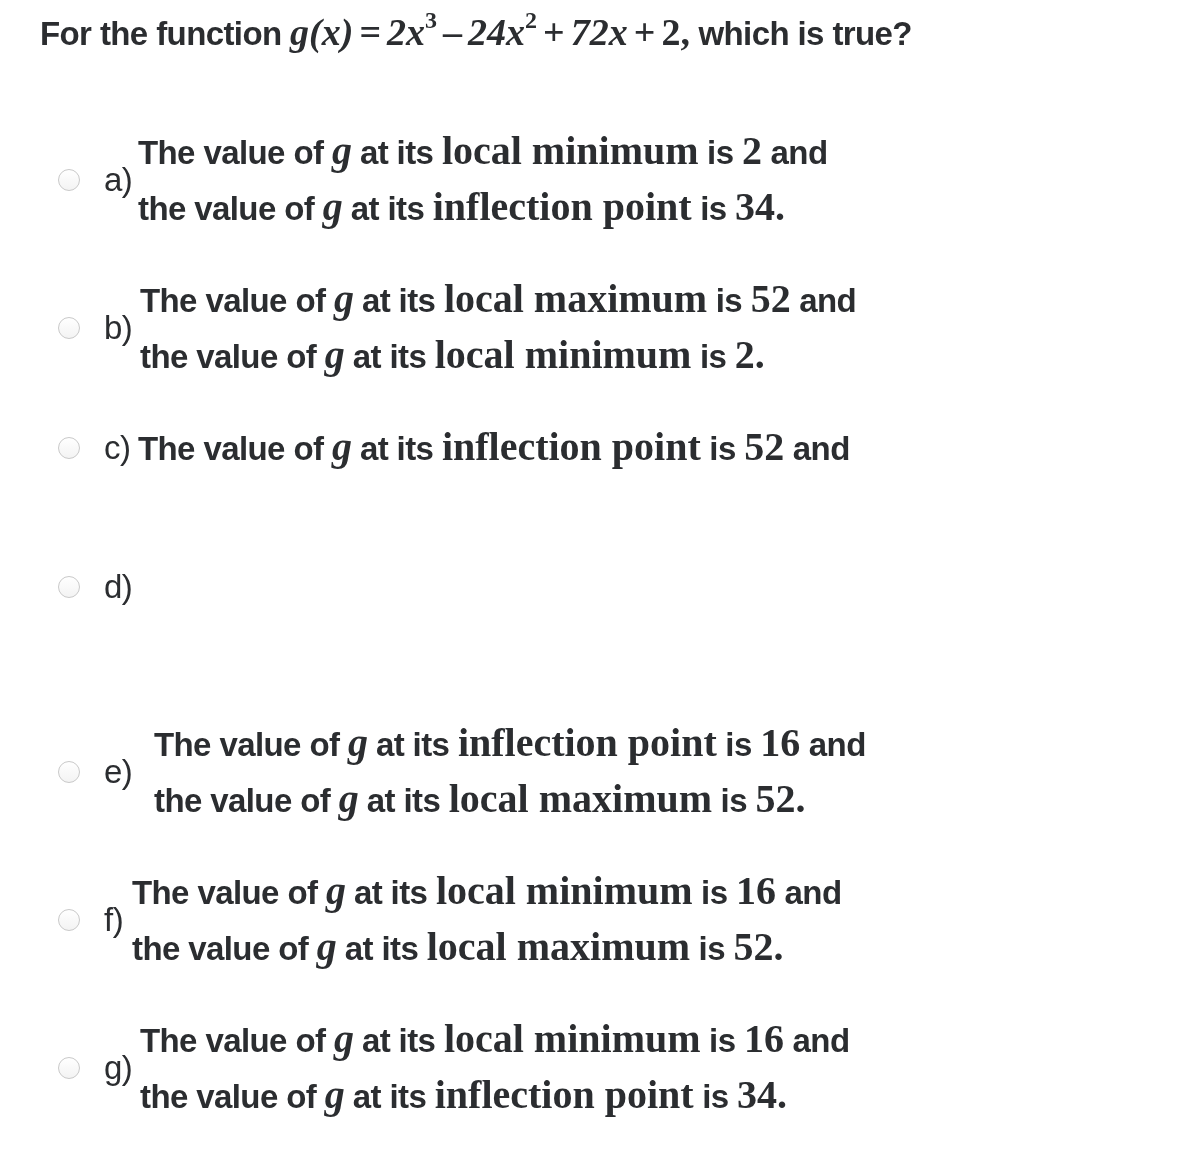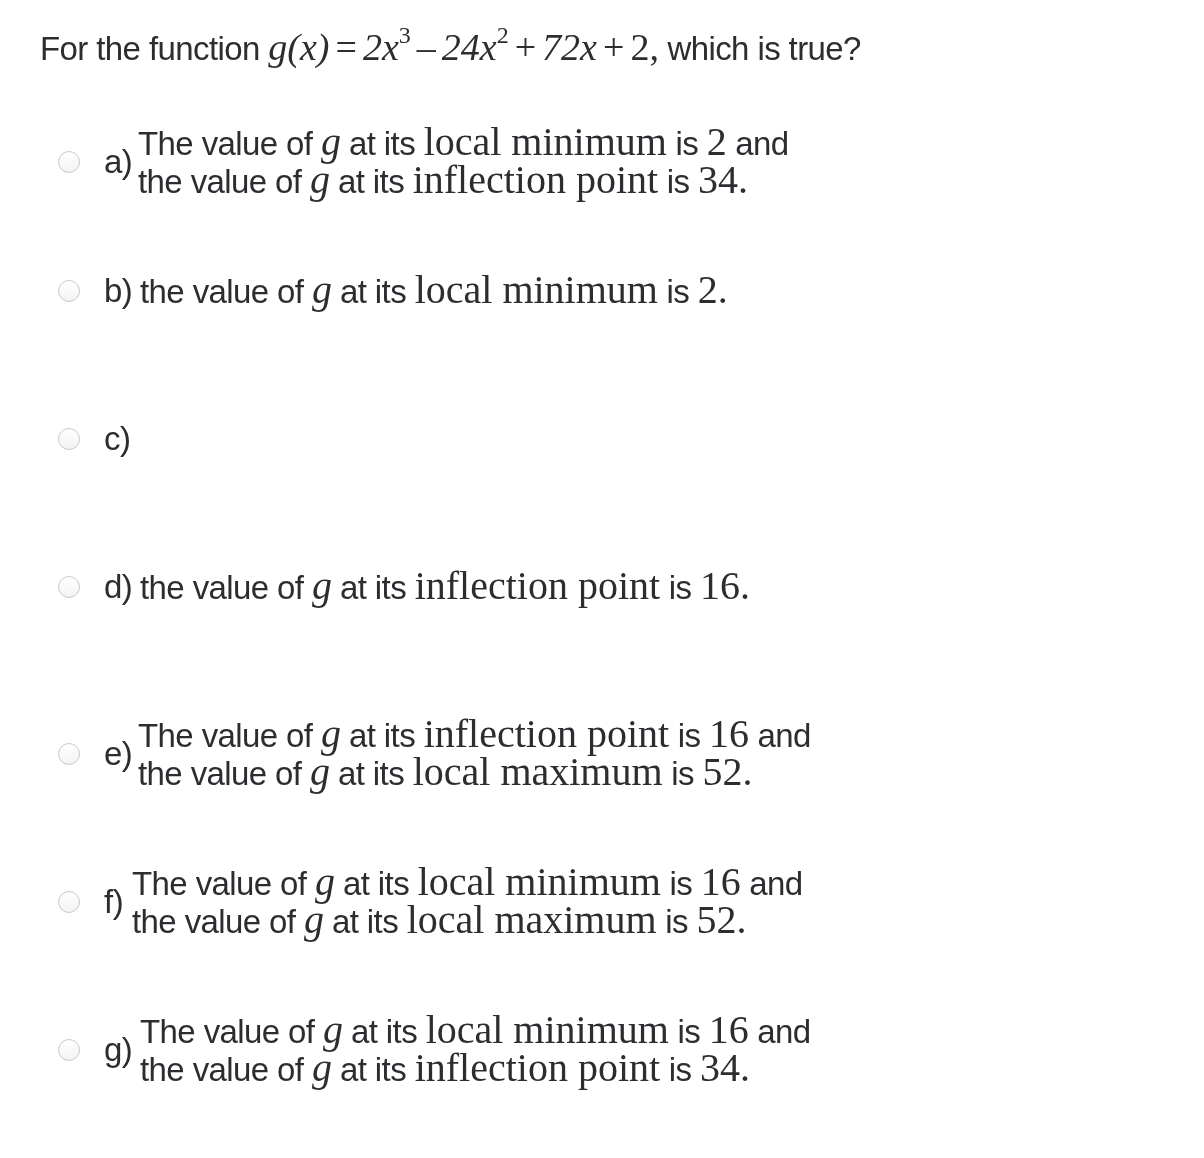--- a/index.html
+++ b/index.html
@@ -2,41 +2,42 @@
 <html><head>
 <meta charset="utf-8">
 <style>
   html, body { margin: 0; padding: 0; background: #ffffff; }
   body {
     width: 1204px; height: 1158px; position: relative; overflow: hidden;
     font-family: "Liberation Sans", "DejaVu Sans", sans-serif;
     color: #2b2d30;
   }
   .question {
-    position: absolute; left: 40px; top: 24px;
+    position: absolute; left: 40px; top: 9px;
     font-size: 33px; line-height: 46px; letter-spacing: -0.6px;
     white-space: nowrap;
+    font-weight: bold;
   }
   .math { font-family: "Liberation Serif", "DejaVu Serif", serif; font-size: 38px; letter-spacing: 0; }
   .mi { font-style: italic; }
   sup { font-size: 24px; line-height: 0; vertical-align: 0; position: relative; top: -17px; }
   .op { padding: 0 6px; }
   .option {
     position: absolute; left: 58px; display: flex; align-items: center;
   }
   .radio {
     width: 22px; height: 22px; border-radius: 50%;
     border: 1px solid #c9c9c9; background: linear-gradient(#ffffff, #f3f3f3);
     box-sizing: border-box; flex: 0 0 auto;
   }
   .letter {
     font-size: 33px; margin-left: 24px; width: 34px; letter-spacing: -0.5px;
   }
   .text {
-    font-size: 33px; line-height: 36px; letter-spacing: -0.6px; white-space: nowrap;
+    font-size: 33px; line-height: 54px; letter-spacing: -0.6px; white-space: nowrap; font-weight: bold;
   }
   .text .sv { font-family: "Liberation Serif", "DejaVu Serif", serif; font-size: 40px; letter-spacing: 0; }
   .text .g { font-family: "Liberation Serif", "DejaVu Serif", serif; font-style: italic; font-size: 40px; }
 </style>
 </head>
 <body>
 
 <div class="question">
   <span>For the function </span><span class="math"><span class="mi">g(x)</span><span class="op">=</span><span class="mi">2x</span><sup>3</sup><span class="op">–</span><span class="mi">24x</span><sup>2</sup><span class="op">+</span><span class="mi">72x</span><span class="op">+</span><span>2,</span></span><span> which is true?</span>
 </div>
@@ -47,40 +48,41 @@
     <span class="letter">a)</span>
     <div class="text" style="margin-left: 0px;">
       <div><span>The value of </span><span class="g">g</span><span> at its </span><span class="sv">local minimum</span><span> is </span><span class="sv">2</span><span> and</span></div>
       <div><span>the value of </span><span class="g">g</span><span> at its </span><span class="sv">inflection point</span><span> is </span><span class="sv">34.</span></div>
     </div>
   </div>
     <div class="option" style="top: 272px; left: 58px;">
     <span class="radio"></span>
     <span class="letter">b)</span>
     <div class="text" style="margin-left: 2px;">
+      <div><span>The value of </span><span class="g">g</span><span> at its </span><span class="sv">local maximum</span><span> is </span><span class="sv">52</span><span> and</span></div>
       <div><span>the value of </span><span class="g">g</span><span> at its </span><span class="sv">local minimum</span><span> is </span><span class="sv">2.</span></div>
     </div>
   </div>
     <div class="option" style="top: 420px; left: 58px;">
     <span class="radio"></span>
     <span class="letter">c)</span>
     <div class="text" style="margin-left: 0px;">
+      <div><span>The value of </span><span class="g">g</span><span> at its </span><span class="sv">inflection point</span><span> is </span><span class="sv">52</span><span> and</span></div>
     </div>
   </div>
     <div class="option" style="top: 568px; left: 58px;">
     <span class="radio"></span>
     <span class="letter">d)</span>
     <div class="text" style="margin-left: 2px;">
-      <div><span>the value of </span><span class="g">g</span><span> at its </span><span class="sv">inflection point</span><span> is </span><span class="sv">16.</span></div>
     </div>
   </div>
     <div class="option" style="top: 716px; left: 58px;">
     <span class="radio"></span>
     <span class="letter">e)</span>
-    <div class="text" style="margin-left: 0px;">
+    <div class="text" style="margin-left: 16px;">
       <div><span>The value of </span><span class="g">g</span><span> at its </span><span class="sv">inflection point</span><span> is </span><span class="sv">16</span><span> and</span></div>
       <div><span>the value of </span><span class="g">g</span><span> at its </span><span class="sv">local maximum</span><span> is </span><span class="sv">52.</span></div>
     </div>
   </div>
     <div class="option" style="top: 864px; left: 58px;">
     <span class="radio"></span>
     <span class="letter">f)</span>
     <div class="text" style="margin-left: -6px;">
       <div><span>The value of </span><span class="g">g</span><span> at its </span><span class="sv">local minimum</span><span> is </span><span class="sv">16</span><span> and</span></div>
       <div><span>the value of </span><span class="g">g</span><span> at its </span><span class="sv">local maximum</span><span> is </span><span class="sv">52.</span></div>

